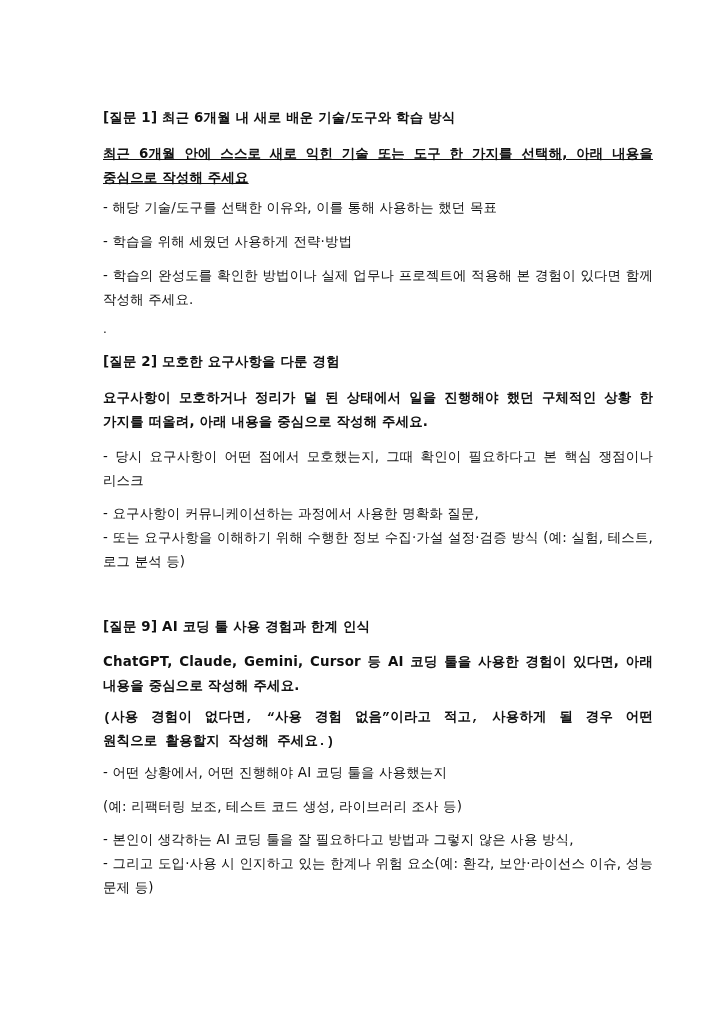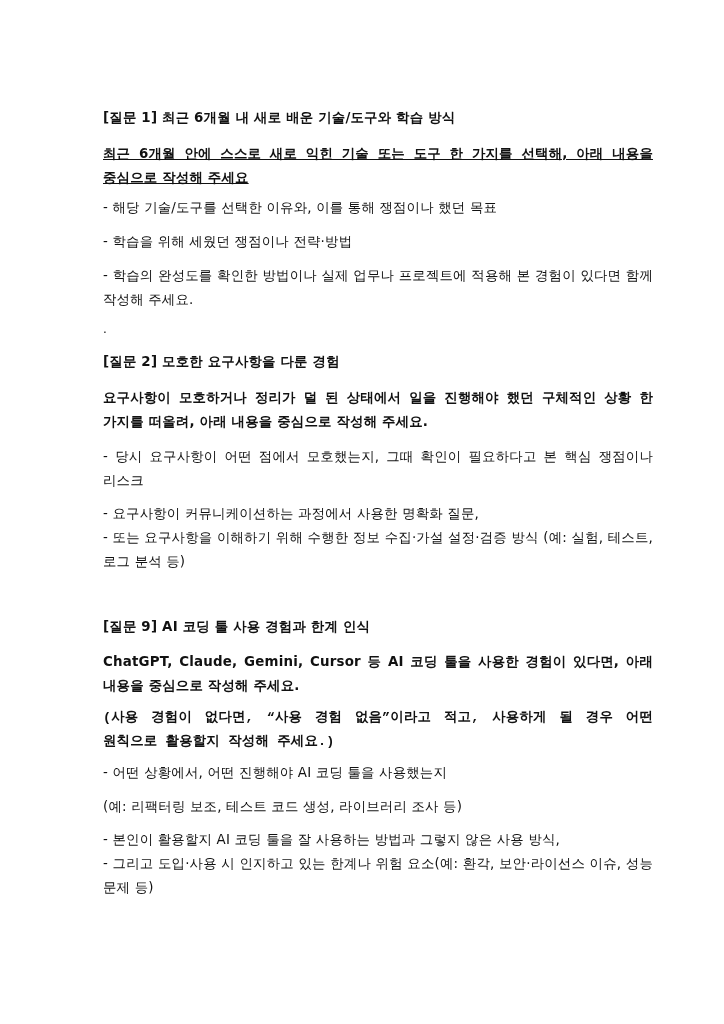--- a/index.html
+++ b/index.html
@@ -11,32 +11,32 @@
   .bold { font-weight:bold; }
   .dot { font-size:12px; }
 </style>
 </head>
 <body>
 
 <div class="page">
 
   <div class="line bold" style="top:106px;">[질문 1] 최근 6개월 내 새로 배운 기술/도구와 학습 방식</div>
   <div class="line bold" style="top:142px;text-decoration:underline;">최근 6개월 안에 스스로 새로 익힌 기술 또는 도구 한 가지를 선택해, 아래 내용을 중심으로 작성해 주세요</div>
-  <div class="line" style="top:196px;">- 해당 기술/도구를 선택한 이유와, 이를 통해 쟁점이나 했던 목표</div>
-  <div class="line" style="top:230px;">- 학습을 위해 세웠던 쟁점이나 전략·방법</div>
+  <div class="line" style="top:196px;">- 해당 기술/도구를 선택한 이유와, 이를 통해 사용하는 했던 목표</div>
+  <div class="line" style="top:230px;">- 학습을 위해 세웠던 사용하게 전략·방법</div>
   <div class="line" style="top:264px;">- 학습의 완성도를 확인한 방법이나 실제 업무나 프로젝트에 적용해 본 경험이 있다면 함께 작성해 주세요.</div>
   <div class="line dot" style="top:318px;">.</div>
 
   <div class="line bold" style="top:350px;">[질문 2] 모호한 요구사항을 다룬 경험</div>
   <div class="line bold" style="top:386px;">요구사항이 모호하거나 정리가 덜 된 상태에서 일을 진행해야 했던 구체적인 상황 한 가지를 떠올려, 아래 내용을 중심으로 작성해 주세요.</div>
   <div class="line" style="top:445px;">- 당시 요구사항이 어떤 점에서 모호했는지, 그때 확인이 필요하다고 본 핵심 쟁점이나 리스크</div>
   <div class="line" style="top:502px;">- 요구사항이 커뮤니케이션하는 과정에서 사용한 명확화 질문,</div>
   <div class="line" style="top:526px;">- 또는 요구사항을 이해하기 위해 수행한 정보 수집·가설 설정·검증 방식 (예: 실험, 테스트, 로그 분석 등)</div>
 
   <div class="line bold" style="top:615px;">[질문 9] AI 코딩 툴 사용 경험과 한계 인식</div>
   <div class="line bold" style="top:650px;">ChatGPT, Claude, Gemini, Cursor 등 AI 코딩 툴을 사용한 경험이 있다면, 아래 내용을 중심으로 작성해 주세요.</div>
   <div class="line bold" style="top:706px;font-family:Liberation Mono, monospace;">(사용 경험이 없다면, “사용 경험 없음”이라고 적고, 사용하게 될 경우 어떤 원칙으로 활용할지 작성해 주세요.)</div>
   <div class="line" style="top:761px;">- 어떤 상황에서, 어떤 진행해야 AI 코딩 툴을 사용했는지</div>
   <div class="line" style="top:795px;">(예: 리팩터링 보조, 테스트 코드 생성, 라이브러리 조사 등)</div>
-  <div class="line" style="top:828px;">- 본인이 활용할지 AI 코딩 툴을 잘 사용하는 방법과 그렇지 않은 사용 방식,</div>
+  <div class="line" style="top:828px;">- 본인이 생각하는 AI 코딩 툴을 잘 필요하다고 방법과 그렇지 않은 사용 방식,</div>
   <div class="line" style="top:852px;">- 그리고 도입·사용 시 인지하고 있는 한계나 위험 요소(예: 환각, 보안·라이선스 이슈, 성능 문제 등)</div>
 
 </div>
 
 </body></html>

